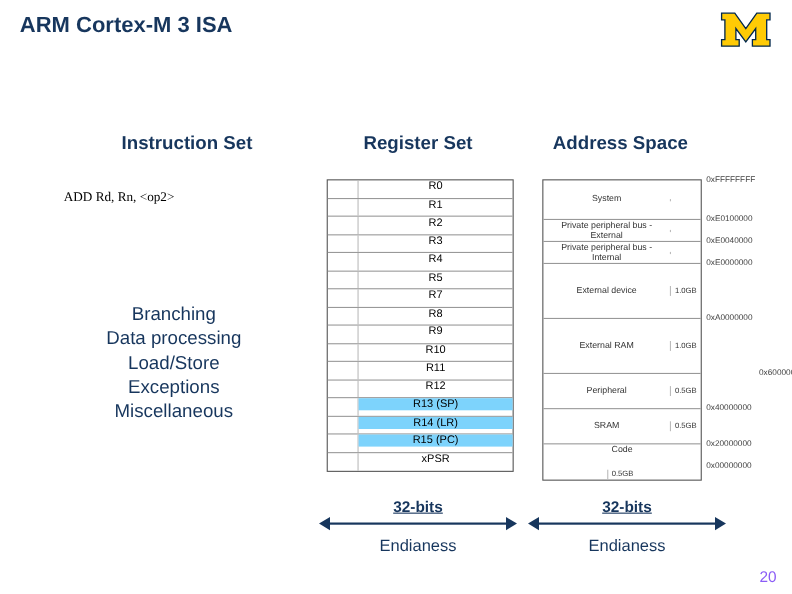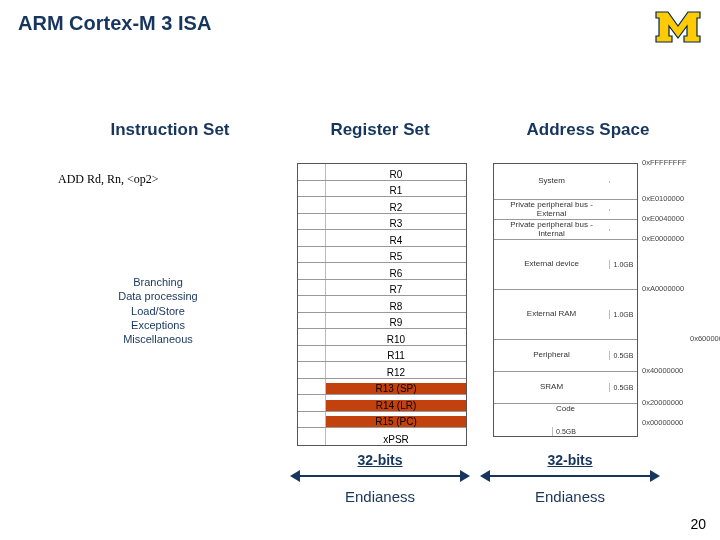--- a/index.html
+++ b/index.html
@@ -28,69 +28,69 @@
     position: absolute;
     top: 120px;
     font-size: 17px;
     font-weight: bold;
     color: #17365d;
     text-align: center;
     width: 200px;
   }
   .col1 { left: 70px; }
   .col2 { left: 280px; }
-  .col3 { left: 488px; }
+  .col3 { left: 464px; }
 
   .instr-code {
     position: absolute;
     top: 172px;
     left: 58px;
     font-family: "Times New Roman", serif;
     font-size: 12px;
     color: #000;
   }
 
   .instr-list {
     position: absolute;
     top: 275px;
     left: 68px;
     width: 180px;
-    font-size: 11px;
+    font-size: 17px;
     color: #17365d;
     text-align: center;
     line-height: 1.3;
   }
 
   .reg-table {
     position: absolute;
     top: 163px;
     left: 297px;
     width: 170px;
     border: 1px solid #555;
     font-size: 10px;
     color: #000;
   }
   .reg-row {
     display: flex;
     height: 16.5px;
     border-bottom: 1px solid #999;
-    align-items: flex-end;
+    align-items: flex-start;
   }
   .reg-row:last-child { border-bottom: none; }
   .reg-lead {
     width: 28px;
     border-right: 1px solid #bbb;
     height: 100%;
   }
   .reg-name {
     flex: 1;
     text-align: center;
     padding: 0 2px;
   }
-  .reg-shaded { background: #c2410c; }
+  .reg-shaded { background: #7dd3fc; }
 
   .addr-table {
     position: absolute;
     top: 163px;
     left: 493px;
     width: 145px;
     font-size: 8px;
     color: #333;
     border: 1px solid #555;
   }
@@ -159,21 +159,21 @@
     font-size: 15px;
     color: #17365d;
     margin-top: 6px;
   }
 
   .slide-number {
     position: absolute;
     bottom: 8px;
     right: 14px;
     font-size: 14px;
-    color: #000000;
+    color: #8b5cf6;
   }
 </style>
 </head>
 <body>
 
 <div class="title">ARM Cortex-M 3 ISA</div>
 
 <div class="logo">
   <svg width="48" height="34" viewBox="0 0 48 34">
     <path d="M2 2 L2 8 L5 8 L5 26 L2 26 L2 32 L18 32 L18 26 L15 26 L15 16 L24 28 L33 16 L33 26 L30 26 L30 32 L46 32 L46 26 L43 26 L43 8 L46 8 L46 2 L34 2 L24 16 L14 2 Z" fill="#ffcb05" stroke="#00274c" stroke-width="1.2"></path>
@@ -211,24 +211,20 @@
       <div class="reg-lead"></div>
       <div class="reg-name">R3</div>
     </div>
     <div class="reg-row">
       <div class="reg-lead"></div>
       <div class="reg-name">R4</div>
     </div>
     <div class="reg-row">
       <div class="reg-lead"></div>
       <div class="reg-name">R5</div>
-    </div>
-    <div class="reg-row">
-      <div class="reg-lead"></div>
-      <div class="reg-name">R6</div>
     </div>
     <div class="reg-row">
       <div class="reg-lead"></div>
       <div class="reg-name">R7</div>
     </div>
     <div class="reg-row">
       <div class="reg-lead"></div>
       <div class="reg-name">R8</div>
     </div>
     <div class="reg-row">

